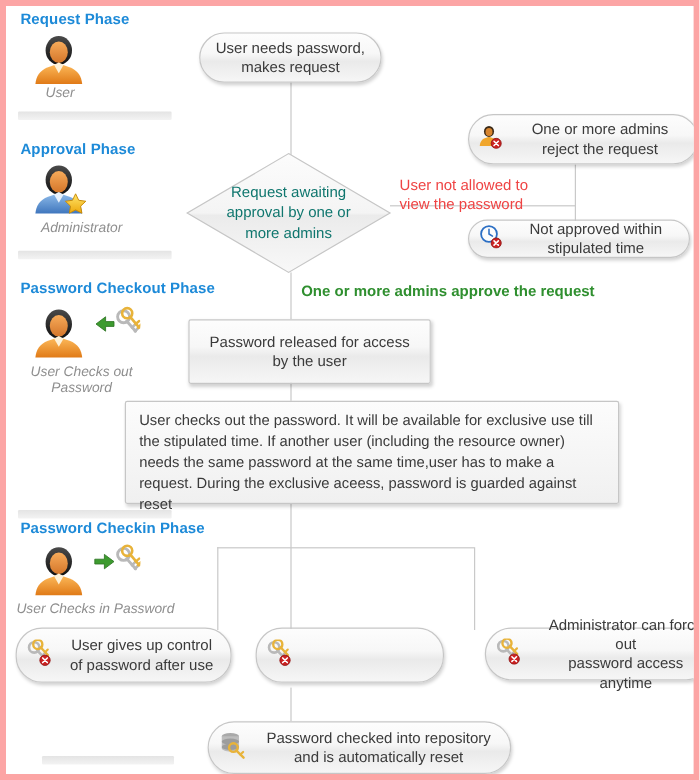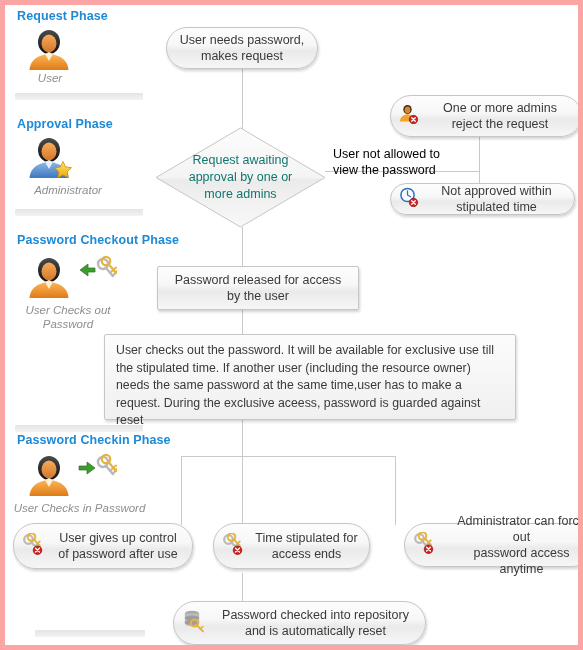--- a/index.html
+++ b/index.html
@@ -136,21 +136,21 @@
     box-sizing: border-box;
   }
 
   
   .edge-label {
     position: absolute;
     font-size: 12.5px;
     line-height: 16px;
     white-space: pre-line;
   }
-  .edge-label.reject { color: #000000; text-align: left; }
+  .edge-label.reject { color: #ef4444; text-align: left; }
   .edge-label.approve { color: #2f8f2f; font-weight: bold; white-space: nowrap; }
 
   
   .ico { position: absolute; }
   .ico svg { display: block; }
   .inline-ico { flex: 0 0 auto; display: block; }
 </style>
 </head>
 <body>
 
@@ -318,21 +318,21 @@
           <circle cx="8.5" cy="8" r="6.6" fill="#fdfdfd" stroke="#2c6fc4" stroke-width="1.5"></circle>
           <path d="M8.5 4 L8.5 8 L11.4 9.8" stroke="#2c6fc4" stroke-width="1.3" fill="none" stroke-linecap="round"></path>
           <circle cx="14.5" cy="15.5" r="4.2" fill="#cc2222" stroke="#8e1212" stroke-width="0.7"></circle>
           <path d="M12.7 13.7 L16.3 17.3 M16.3 13.7 L12.7 17.3" stroke="#ffffff" stroke-width="1.3" stroke-linecap="round"></path>
         </svg>
       </span>
       <span class="node-label" style="white-space: pre-line;">Not approved within
 stipulated time</span>
     </div>
 
-    <div class="node rect" style="left:152px; top:261px; width:202px; height:44px;">
+    <div class="node rect" style="left:152px; top:261px; width:202px; height:54px;">
       <span class="node-label" style="white-space: pre-line;">Password released for access
 by the user</span>
     </div>
 
     <div class="textbox" style="left:99px; top:329px; width:412px; height:86px;">
       <span>User checks out the password. It will be available for exclusive use till the stipulated time. If another user (including the resource owner) needs the same password at the same time,user has to make a request. During the exclusive aceess, password is guarded against reset</span>
     </div>
 
     <div class="node pill with-icon" style="left:8px; top:518px; width:180px; height:46px;">
       <span class="inline-ico">
@@ -357,22 +357,20 @@
           <circle cx="6.5" cy="6.5" r="4.3" fill="none" stroke="#b9b9b9" stroke-width="2.2"></circle>
           <path d="M9 9 L16 16.5" stroke="#b9b9b9" stroke-width="2.2" stroke-linecap="round"></path>
           <path d="M13 13.5 L15.6 11 M15.2 15.8 L17.6 13.4" stroke="#b9b9b9" stroke-width="2" stroke-linecap="round"></path>
           <circle cx="9.5" cy="4" r="3.8" fill="none" stroke="#e8b33a" stroke-width="2"></circle>
           <path d="M11.8 6.4 L18 13" stroke="#e8b33a" stroke-width="2" stroke-linecap="round"></path>
           <path d="M15.5 10.5 L17.8 8.3" stroke="#e8b33a" stroke-width="1.8" stroke-linecap="round"></path>
           <circle cx="15.5" cy="17.2" r="4.3" fill="#cc2222" stroke="#8e1212" stroke-width="0.7"></circle>
           <path d="M13.6 15.3 L17.4 19.1 M17.4 15.3 L13.6 19.1" stroke="#ffffff" stroke-width="1.35" stroke-linecap="round"></path>
         </svg>
       </span>
-      <span class="node-label" style="white-space: pre-line;">Time stipulated for
-access ends</span>
     </div>
 
     <div class="node pill with-icon" style="left:399px; top:518px; width:190px; height:44px;gap:15px;">
       <span class="inline-ico">
         <svg width="22" height="22" viewBox="0 0 22 22">
           <circle cx="6.5" cy="6.5" r="4.3" fill="none" stroke="#b9b9b9" stroke-width="2.2"></circle>
           <path d="M9 9 L16 16.5" stroke="#b9b9b9" stroke-width="2.2" stroke-linecap="round"></path>
           <path d="M13 13.5 L15.6 11 M15.2 15.8 L17.6 13.4" stroke="#b9b9b9" stroke-width="2" stroke-linecap="round"></path>
           <circle cx="9.5" cy="4" r="3.8" fill="none" stroke="#e8b33a" stroke-width="2"></circle>
           <path d="M11.8 6.4 L18 13" stroke="#e8b33a" stroke-width="2" stroke-linecap="round"></path>
@@ -396,15 +394,16 @@
           <path d="M14.8 16.3 L21 22.4" stroke="#e8b33a" stroke-width="2" stroke-linecap="round"></path>
           <path d="M18.3 19.8 L20.6 17.6" stroke="#e8b33a" stroke-width="1.8" stroke-linecap="round"></path>
         </svg>
       </span>
       <span class="node-label" style="white-space: pre-line;">Password checked into repository
 and is automatically reset</span>
     </div>
 
     <div class="edge-label reject" style="left: 328px; top: 141px; white-space: pre-line;">User not allowed to
 view the password</div>
+    <div class="edge-label approve" style="left:246px; top:230px;">One or more admins approve the request</div>
 
   </div>
 </div>
 
 </body></html>

